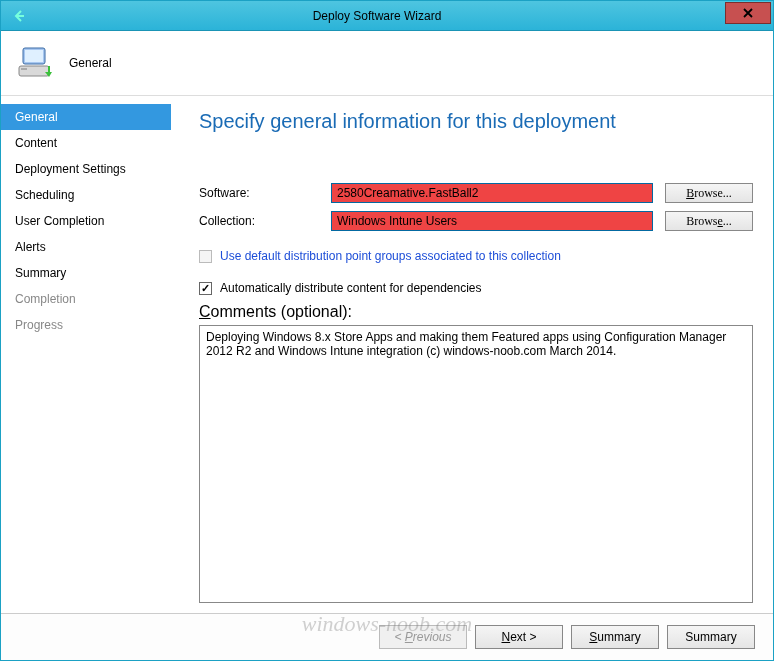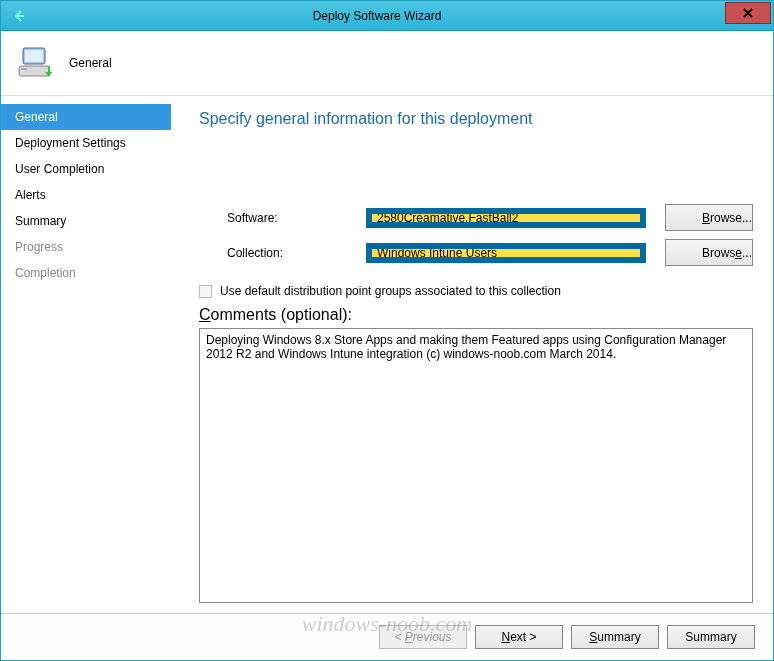--- a/index.html
+++ b/index.html
@@ -96,67 +96,65 @@
       color: #888;
     }
     .content {
       flex: 1;
       padding: 14px 20px 10px 28px;
       display: flex;
       flex-direction: column;
     }
     .content-heading {
       color: #1a6bb5;
-      font-size: 16px;
+      font-size: 20px;
       font-weight: 400;
-      margin-bottom: 76px;
+      margin-bottom: 50px;
     }
     .form-row {
       display: flex;
       align-items: center;
       margin-bottom: 8px;
-      gap: 19px;
-      margin-left: 28px;
+      gap: 12px;
     }
     .form-row .label {
       width: 120px;
       font-size: 12px;
     }
     .form-row .text-input {
       flex: 1;
       height: 20px;
-      border: 6px solid #0369a1;
-      background: #fde047;
+      border: 1px solid #0369a1;
+      background: #ef4444;
       padding: 1px 5px;
       font-size: 12px;
       font-family: inherit;
     }
     .browse-btn {
       width: 88px;
-      height: 27px;
+      height: 20px;
       border: 1px solid #888;
       background: linear-gradient(to bottom, #f5f5f5, #e5e5e5);
       font-size: 12px;
       cursor: pointer;
-      font-family: Liberation Sans, sans-serif;
-      text-align: right;
+      font-family: Liberation Serif, serif;
     }
     .browse-btn .underline {
       text-decoration: underline;
     }
     .checkbox-row {
       display: flex;
       align-items: center;
       gap: 8px;
       margin-top: 10px;
       margin-bottom: 8px;
       font-size: 12px;
     }
     .checkbox-row.disabled {
-      color: #000000;
+      color: #1d4ed8;
     }
     .checkbox-row.disabled .checkbox {
       border-color: #bbb;
       background: #f5f5f5;
     }
     .checkbox {
       width: 13px;
       height: 13px;
       border: 1px solid #666;
       background: #fff;
@@ -255,26 +253,28 @@
       <rect x="31" y="22" width="2" height="7" fill="#3cc03c"></rect>
     </svg>
   </div>
   <div class="header-label">General</div>
 </div>
 
 <div class="main-area">
 
   <div class="sidebar">
     <div class="sidebar-item selected"><span>General</span></div>
+    <div class="sidebar-item"><span>Content</span></div>
     <div class="sidebar-item"><span>Deployment Settings</span></div>
+    <div class="sidebar-item"><span>Scheduling</span></div>
     <div class="sidebar-item"><span>User Completion</span></div>
     <div class="sidebar-item"><span>Alerts</span></div>
     <div class="sidebar-item"><span>Summary</span></div>
+    <div class="sidebar-item disabled"><span>Completion</span></div>
     <div class="sidebar-item disabled"><span>Progress</span></div>
-    <div class="sidebar-item disabled"><span>Completion</span></div>
   </div>
 
   <div class="content">
     <div class="content-heading">Specify general information for this deployment</div>
 
     <div class="form-row">
       <div class="label">Software:</div>
       <input type="text" class="text-input" readonly="" value="2580Creamative.FastBall2" style="">
       <button class="browse-btn"><span class="underline">B</span><span>rowse...</span></button>
     </div>
@@ -283,20 +283,24 @@
       <div class="label">Collection:</div>
       <input type="text" class="text-input" readonly="" value="Windows Intune Users" style="">
       <button class="browse-btn"><span>Brows</span><span class="underline">e</span>...</button>
     </div>
 
     <div class="checkbox-row disabled">
       <span class="checkbox"></span>
       <span>Use default distribution point groups associated to this collection</span>
     </div>
 
+    <div class="checkbox-row">
+      <span class="checkbox checked"></span>
+      <span>Automatically distribute content for dependencies</span>
+    </div>
 
     <div class="comments-label">
       <span style="text-decoration:underline">C</span>omments (optional):
     </div>
     <textarea class="comments-box" style="">Deploying Windows 8.x Store Apps and making them Featured apps using Configuration Manager 2012 R2 and Windows Intune integration (c) windows-noob.com March 2014.</textarea>
   </div>
 </div>
 
 <div class="footer">
   <button class="footer-btn" disabled="">&lt; <span class="u">P</span>revious</button>

